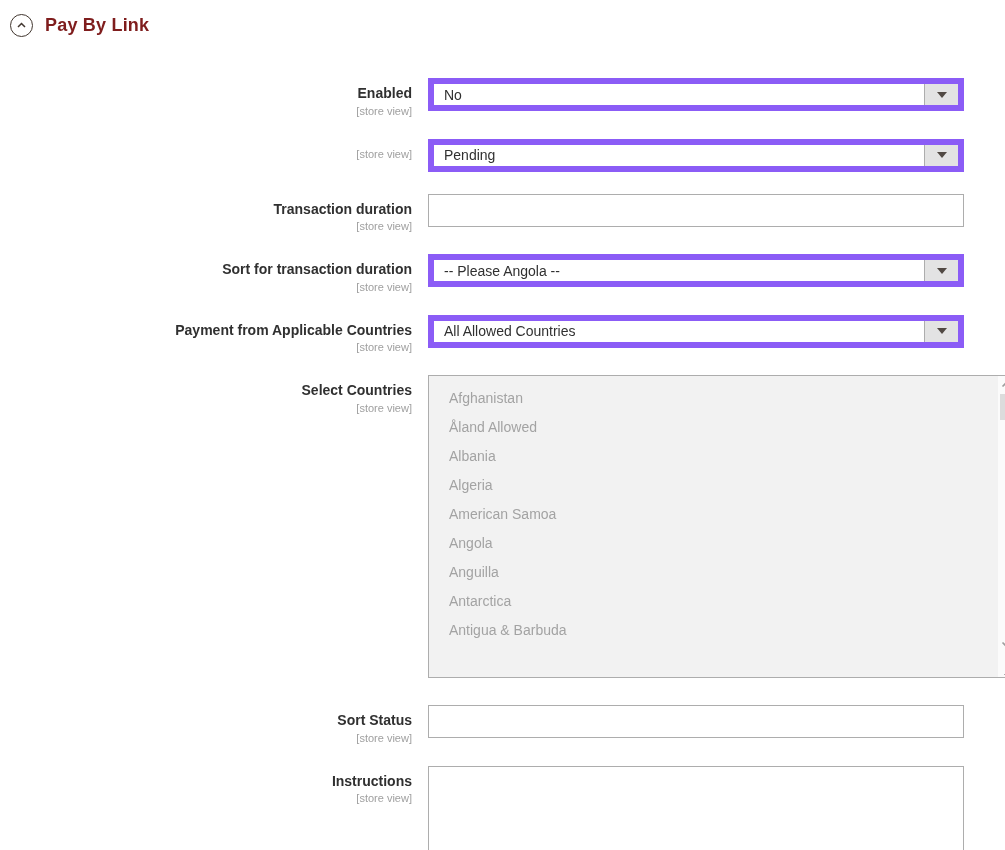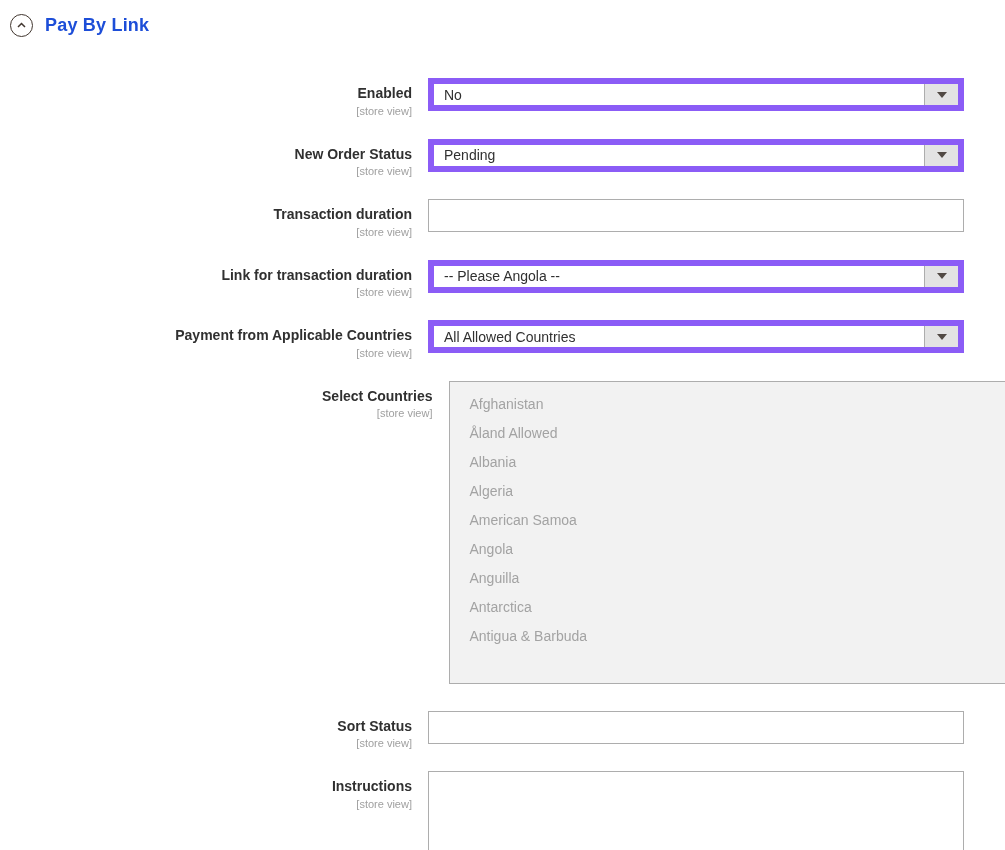--- a/index.html
+++ b/index.html
@@ -2,21 +2,21 @@
 <html><head>
 <meta charset="utf-8">
 <style>
   * { margin:0; padding:0; box-sizing:border-box; }
   html,body { width:1005px; height:850px; background:#ffffff;
     font-family:"Liberation Sans","DejaVu Sans",sans-serif; color:#303030; }
 
   .panel-header { display:flex; align-items:center; gap:12px; padding:14px 0 0 10px; }
   .collapse-btn { width:23px; height:23px; border:1px solid #41362f; border-radius:50%;
     display:flex; align-items:center; justify-content:center; background:#fff; cursor:pointer; }
-  .panel-title { font-size:18px; font-weight:bold; color:#1d4ed8; letter-spacing:.2px; }
+  .panel-title { font-size:18px; font-weight:bold; color:#7f1d1d; letter-spacing:.2px; }
 
   .form { margin-top:41px; }
   .form-row { display:flex; margin-bottom:22px; }
   .label-col { width:412px; flex-shrink:0; text-align:right; padding-top:7px; }
   .field-label { font-size:14px; font-weight:bold; color:#303030; line-height:1.25; }
   .scope-label { font-size:11px; color:#a0a0a0; margin-top:2px; }
   .field-col { margin-left:16px; width:536px; }
 
   .select-box { position:relative; width:536px; height:33px; border:6px solid #8b5cf6;
     background:#fff; display:flex; align-items:center; padding-left:10px;
@@ -77,21 +77,20 @@
         <span>No</span>
         <span class="select-arrow">
             <span class="tri-down"></span>
           </span>
       </div>
     </div>
   </div>
 
   <div class="form-row">
     <div class="label-col">
-      <div class="field-label">New Order Status</div>
       <div class="scope-label">[store view]</div>
     </div>
     <div class="field-col">
       <div class="select-box">
         <span>Pending</span>
         <span class="select-arrow">
             <span class="tri-down"></span>
           </span>
       </div>
     </div>
@@ -102,21 +101,21 @@
       <div class="field-label">Transaction duration</div>
       <div class="scope-label">[store view]</div>
     </div>
     <div class="field-col">
       <input type="text" class="text-input" value="" style="">
     </div>
   </div>
 
   <div class="form-row">
     <div class="label-col">
-      <div class="field-label">Link for transaction duration</div>
+      <div class="field-label">Sort for transaction duration</div>
       <div class="scope-label">[store view]</div>
     </div>
     <div class="field-col">
       <div class="select-box">
         <span>-- Please Angola --</span>
         <span class="select-arrow">
             <span class="tri-down"></span>
           </span>
       </div>
     </div>
@@ -130,21 +129,21 @@
     <div class="field-col">
       <div class="select-box">
         <span>All Allowed Countries</span>
         <span class="select-arrow">
             <span class="tri-down"></span>
           </span>
       </div>
     </div>
   </div>
 
-  <div class="form-row" style="margin-bottom:27px;justify-content:center;">
+  <div class="form-row" style="margin-bottom:27px;">
     <div class="label-col">
       <div class="field-label">Select Countries</div>
       <div class="scope-label">[store view]</div>
     </div>
     <div class="field-col">
       <div class="multiselect">
         <div class="ms-option">Afghanistan</div>
         <div class="ms-option">Åland Allowed</div>
         <div class="ms-option">Albania</div>
         <div class="ms-option">Algeria</div>

